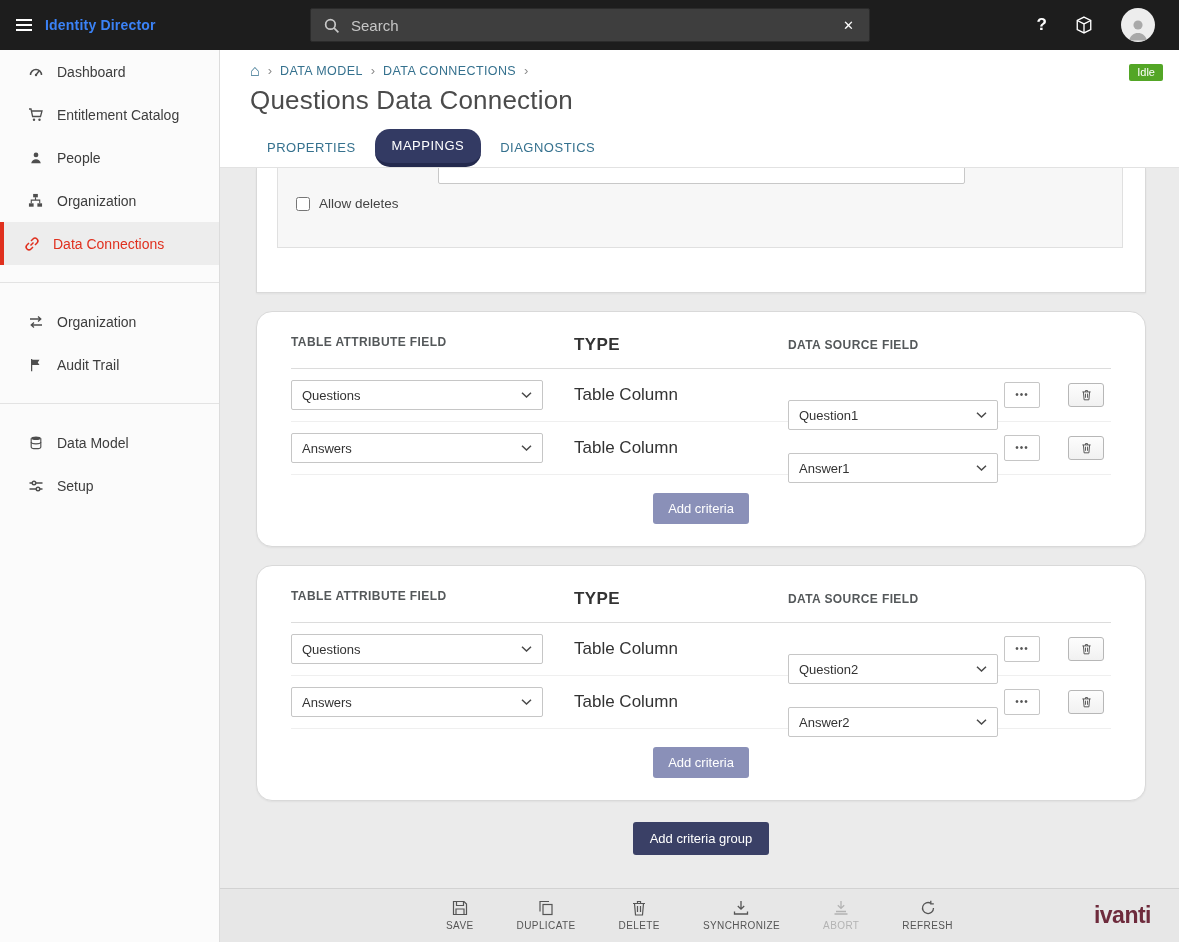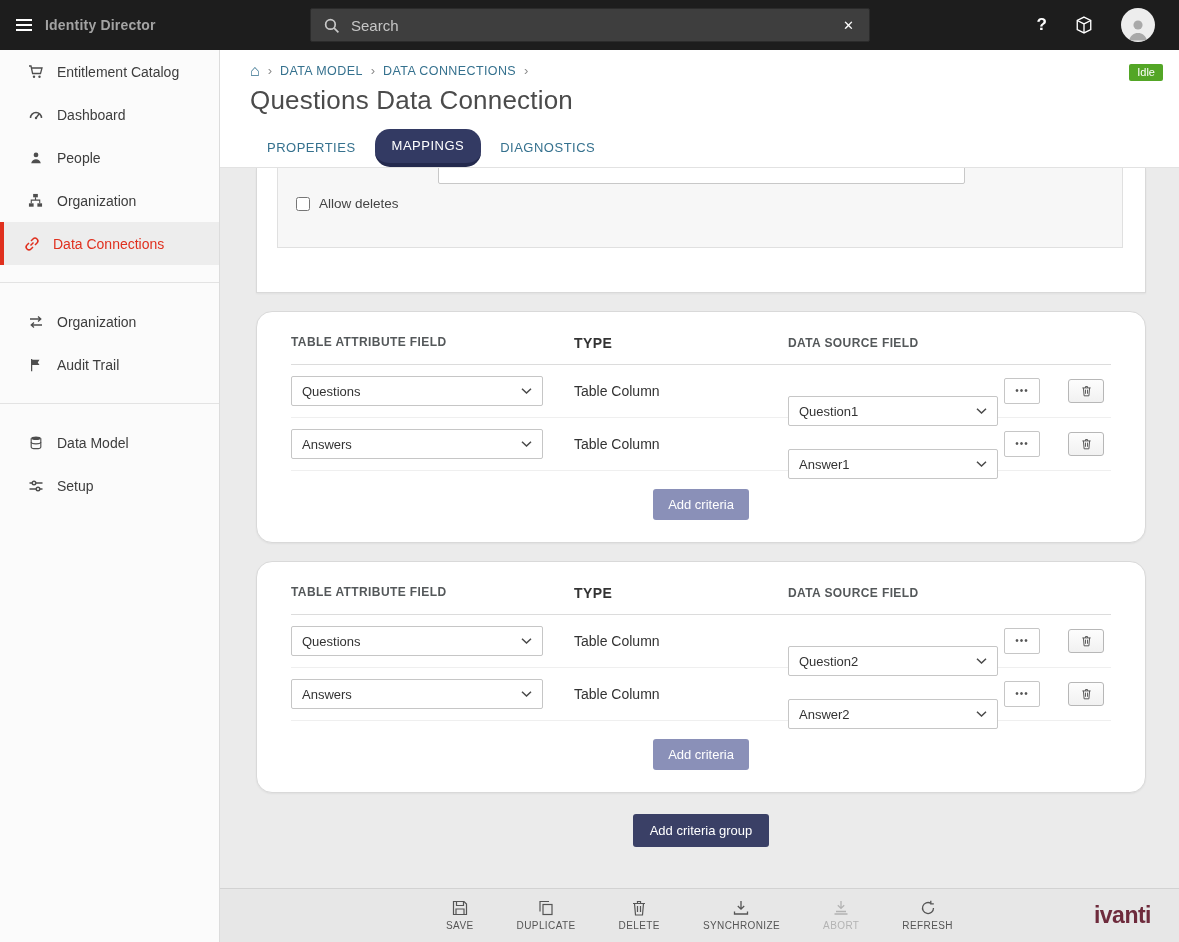--- a/index.html
+++ b/index.html
@@ -8,21 +8,21 @@
     font-family:"Liberation Sans","DejaVu Sans",sans-serif;
     background:#fff; overflow:hidden; color:#333;
   }
   .app { width:1179px; height:942px; display:flex; flex-direction:column; }
 
   
   .topbar { flex:0 0 50px; background:#1d1d1d; display:flex; align-items:center; }
   .topbar-left { width:310px; display:flex; align-items:center; gap:13px; padding-left:16px; }
   .hamburger { display:flex; flex-direction:column; gap:3px; cursor:pointer; }
   .hamburger i { display:block; width:16px; height:2px; background:#fff; }
-  .app-title { font-size:14px; font-weight:700; color:#a3a3a3; letter-spacing:.2px; }
+  .app-title { font-size:14px; font-weight:700; color:#3b82f6; letter-spacing:.2px; }
   .searchbar { width:560px; height:34px; background:#3e3e3e; border:1px solid #2b2b2b;
     border-radius:2px; display:flex; align-items:center; }
   .search-icon-box { width:40px; display:flex; justify-content:center; align-items:center; }
   .searchbar input { flex:1; background:transparent; border:none; outline:none;
     color:#ddd; font-size:15px; font-family:inherit; }
   .searchbar input::placeholder { color:#c6c6c6; }
   .clear-x { color:#fff; font-size:13px; font-weight:700; padding:0 15px; cursor:pointer; }
   .topbar-right { flex:1; display:flex; justify-content:flex-end; align-items:center;
     gap:28px; padding-right:24px; }
   .help-glyph { color:#fff; font-size:17px; font-weight:700; cursor:pointer; }
@@ -68,21 +68,21 @@
     border:1px solid #c8c8c8; border-radius:2px; background:#fff; padding:0 8px;
     font-size:13px; font-family:inherit; outline:none; }
   .allow-deletes { position:absolute; left:18px; top:105px; display:flex; align-items:center;
     gap:9px; font-size:13.5px; color:#444; }
   .allow-deletes input { width:14px; height:14px; cursor:pointer; }
 
   .group-card { margin-bottom:18px; padding:0 34px;border-radius:16px; }
   .group-head { display:flex; padding:23px 0 13px; border-bottom:1px solid #dcdcdc;
     font-size:12px; font-weight:700; color:#54585a; letter-spacing:.4px; }
   .col-attr { width:283px; }
-  .col-type { width:214px; font-size:14px; color:#333; }
+  .col-type { width:214px; font-size:17px; color:#333; }
   .col-source { flex:1; display:flex; align-items:center; gap:6px; }
   .grow { display:flex; align-items:center; height:53px; border-bottom:1px solid #efefef; }
   .select { display:flex; align-items:center; justify-content:space-between; background:#fff;
     border:1px solid #c6c6c6; border-radius:2px; height:30px; padding:0 10px; font-size:13px;
     color:#333; cursor:pointer; width:252px; }
   .src-select { width:210px;margin-top:40px; }
   .chev { flex:0 0 auto; margin-left:8px; }
   .more-btn { width:36px; height:26px; border:1px solid #c6c6c6; border-radius:2px; background:#fff;
     display:flex; align-items:center; justify-content:center; cursor:pointer; }
   .more-glyph { font-size:10px; letter-spacing:1px; color:#555; line-height:10px; }
@@ -146,36 +146,36 @@
       </span>
     </div>
   </header>
 
   <div class="body-row">
 
     <nav class="sidebar">
       <div class="side-item">
         <span class="sicon">
             <svg width="16" height="16" viewBox="0 0 16 16">
+              <path d="M2.5 11a5.5 5.5 0 1 1 11 0" fill="none" stroke="currentColor" stroke-width="1.5"></path>
+              <path d="M8 11l3-4" stroke="currentColor" stroke-width="1.4"></path>
+              <circle cx="8" cy="11" r="1.2" fill="currentColor"></circle>
+            </svg>
+          </span>
+        <span>Dashboard</span>
+      </div>
+      <div class="side-item">
+        <span class="sicon">
+            <svg width="16" height="16" viewBox="0 0 16 16">
               <path d="M1 2h2l1.6 7.5h7.9L14 4H4" fill="none" stroke="currentColor" stroke-width="1.3"></path>
               <circle cx="6" cy="12.8" r="1.2" fill="currentColor"></circle>
               <circle cx="11.5" cy="12.8" r="1.2" fill="currentColor"></circle>
             </svg>
           </span>
         <span>Entitlement Catalog</span>
-      </div>
-      <div class="side-item">
-        <span class="sicon">
-            <svg width="16" height="16" viewBox="0 0 16 16">
-              <path d="M2.5 11a5.5 5.5 0 1 1 11 0" fill="none" stroke="currentColor" stroke-width="1.5"></path>
-              <path d="M8 11l3-4" stroke="currentColor" stroke-width="1.4"></path>
-              <circle cx="8" cy="11" r="1.2" fill="currentColor"></circle>
-            </svg>
-          </span>
-        <span>Dashboard</span>
       </div>
       <div class="side-item">
         <span class="sicon">
             <svg width="14" height="14" viewBox="0 0 16 16">
               <circle cx="8" cy="4.5" r="2.7" fill="currentColor"></circle>
               <path d="M2.5 14c.7-3 2.9-4.6 5.5-4.6s4.8 1.6 5.5 4.6z" fill="currentColor"></path>
             </svg>
           </span>
         <span>People</span>
       </div>

